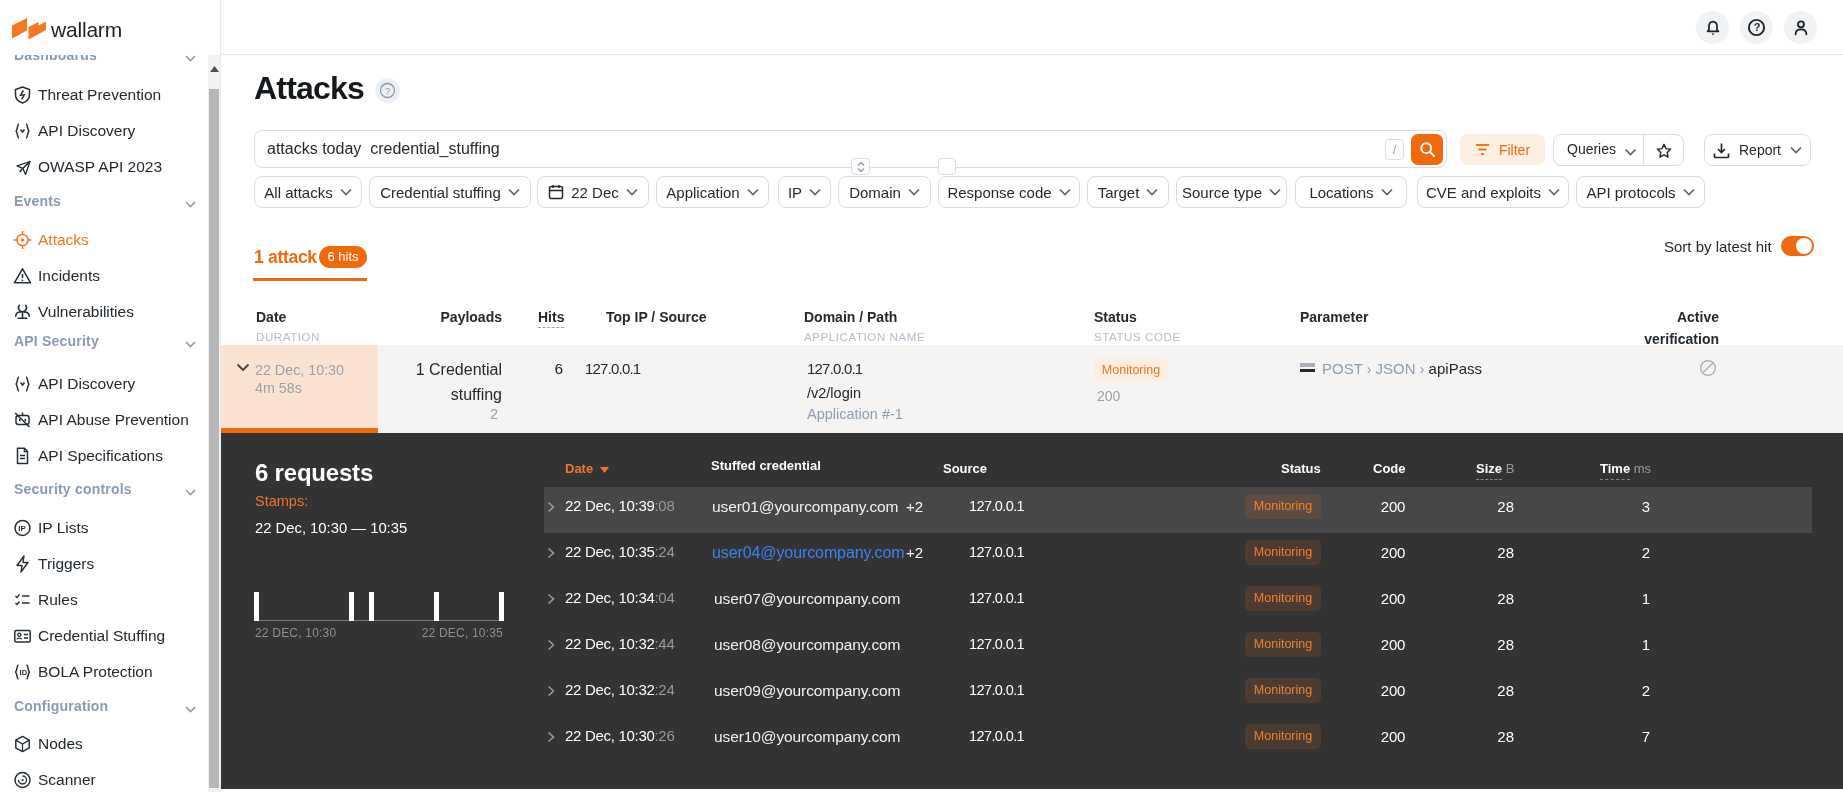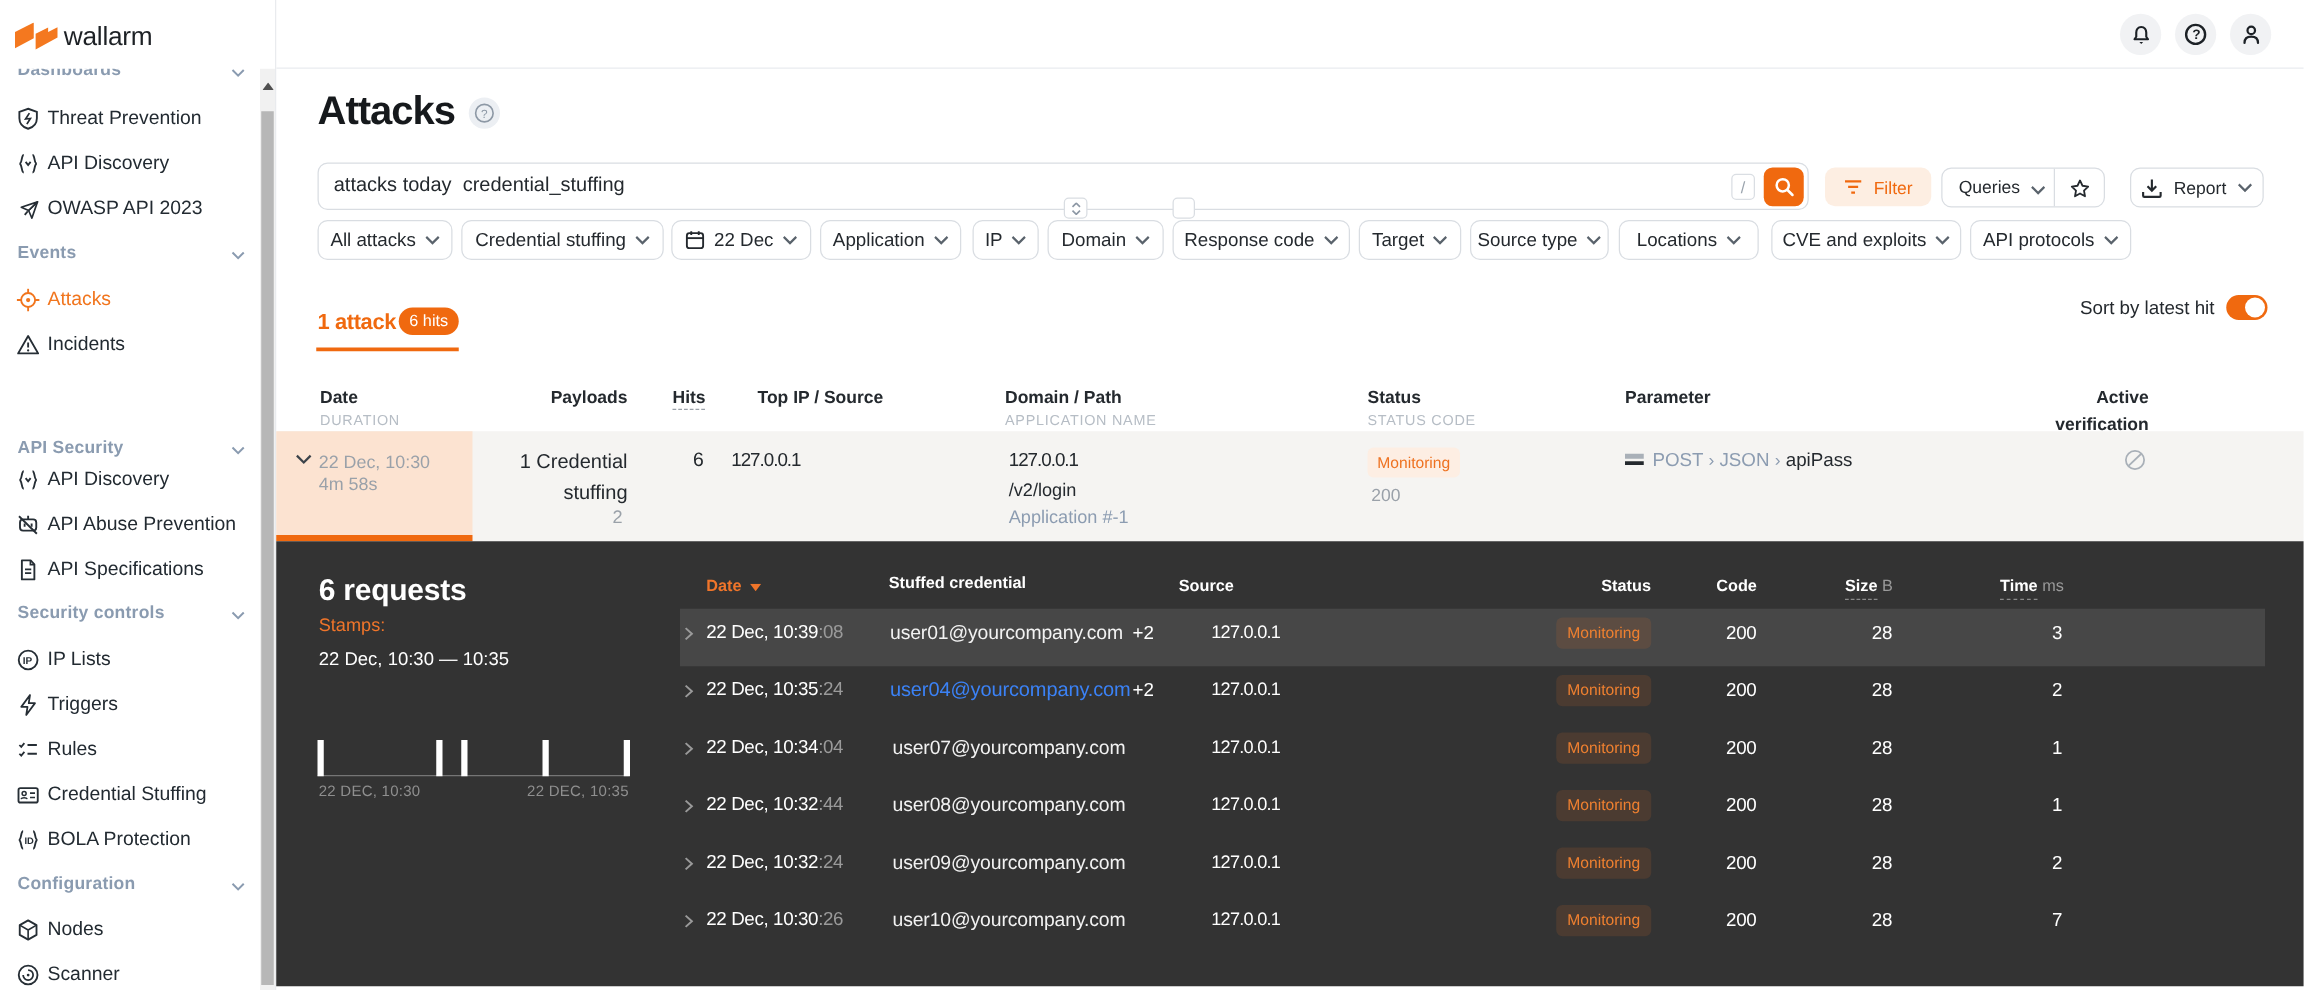--- a/index.html
+++ b/index.html
@@ -111,21 +111,31 @@
           <span class="txt">Attacks</span>
         </div>
       <div class="item" style="top:203px">
           <svg width="19" height="19" viewBox="0 0 19 19">
             <path d="M9.5 2.3 L17.5 16.2 H1.5 Z" fill="none" stroke="#262e35" stroke-width="1.5" stroke-linejoin="round"></path>
             <line x1="9.5" y1="7.5" x2="9.5" y2="11.5" stroke="#262e35" stroke-width="1.5"></line>
             <circle cx="9.5" cy="13.8" r="0.9" fill="#262e35"></circle>
           </svg>
           <span class="txt">Incidents</span>
         </div>
-      <div class="sec" style="top:294px">API Security<span class="chev" style="position:absolute;left:171px;top:2px"><svg width="11" height="7" viewBox="0 0 11 7">
+      <div class="item" style="top:239px">
+          <svg width="19" height="19" viewBox="0 0 19 19">
+            <path d="M6.4 2.8 A3.9 3.9 0 1 0 12.6 2.8" fill="none" stroke="#262e35" stroke-width="1.6" stroke-linecap="round"></path>
+            <path d="M2.7 13.8 C2.7 10.6 5.3 9.3 7.6 9.6" fill="none" stroke="#262e35" stroke-width="1.6" stroke-linecap="round"></path>
+            <path d="M16.3 13.8 C16.3 10.6 13.7 9.3 11.4 9.6" fill="none" stroke="#262e35" stroke-width="1.6" stroke-linecap="round"></path>
+            <line x1="9.5" y1="8.6" x2="9.5" y2="15.8" stroke="#262e35" stroke-width="1.6"></line>
+            <path d="M5.2 15.8 H13.8" stroke="#262e35" stroke-width="1.6" stroke-linecap="round" fill="none"></path>
+          </svg>
+          <span class="txt">Vulnerabilities</span>
+        </div>
+      <div class="sec" style="top:278px">API Security<span class="chev" style="position:absolute;left:171px;top:2px"><svg width="11" height="7" viewBox="0 0 11 7">
               <polyline points="1,1 5.5,5.5 10,1" fill="none" stroke="#8a9bb0" stroke-width="1.6"></polyline>
             </svg></span></div>
       <div class="item" style="top:311px">
           <svg width="19" height="19" viewBox="0 0 19 19">
             <path d="M6 2.5 C4 2.5 4.8 9.5 2.5 9.5 C4.8 9.5 4 16.5 6 16.5" fill="none" stroke="#262e35" stroke-width="1.5"></path>
             <path d="M13 2.5 C15 2.5 14.2 9.5 16.5 9.5 C14.2 9.5 15 16.5 13 16.5" fill="none" stroke="#262e35" stroke-width="1.5"></path>
             <polyline points="7.5,8 9.5,10.5 11.5,8" fill="none" stroke="#262e35" stroke-width="1.5"></polyline>
           </svg>
           <span class="txt">API Discovery</span>
         </div>

